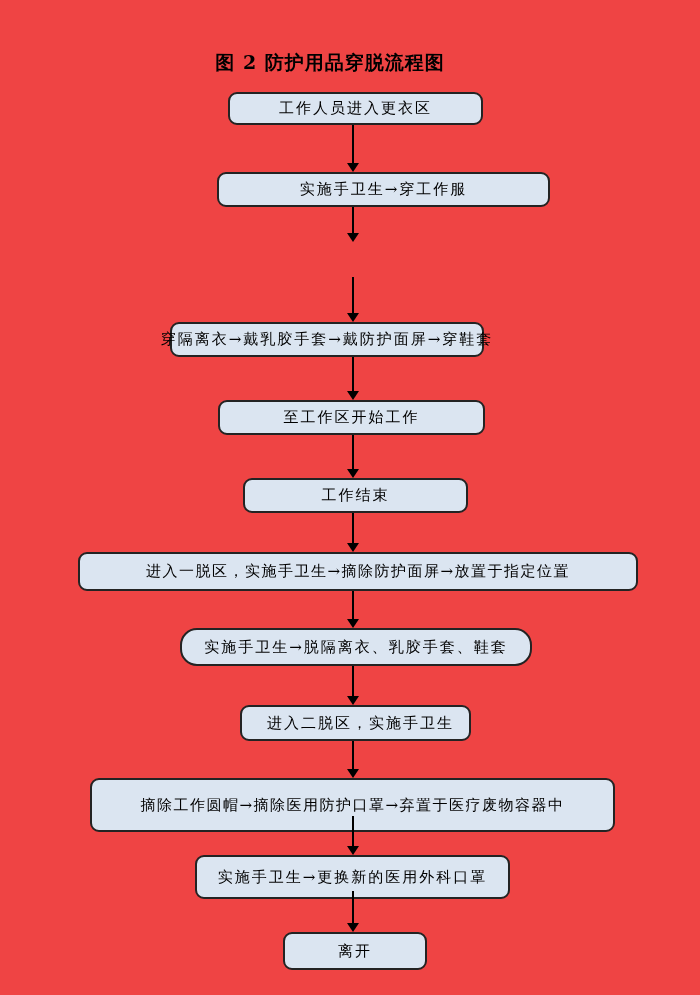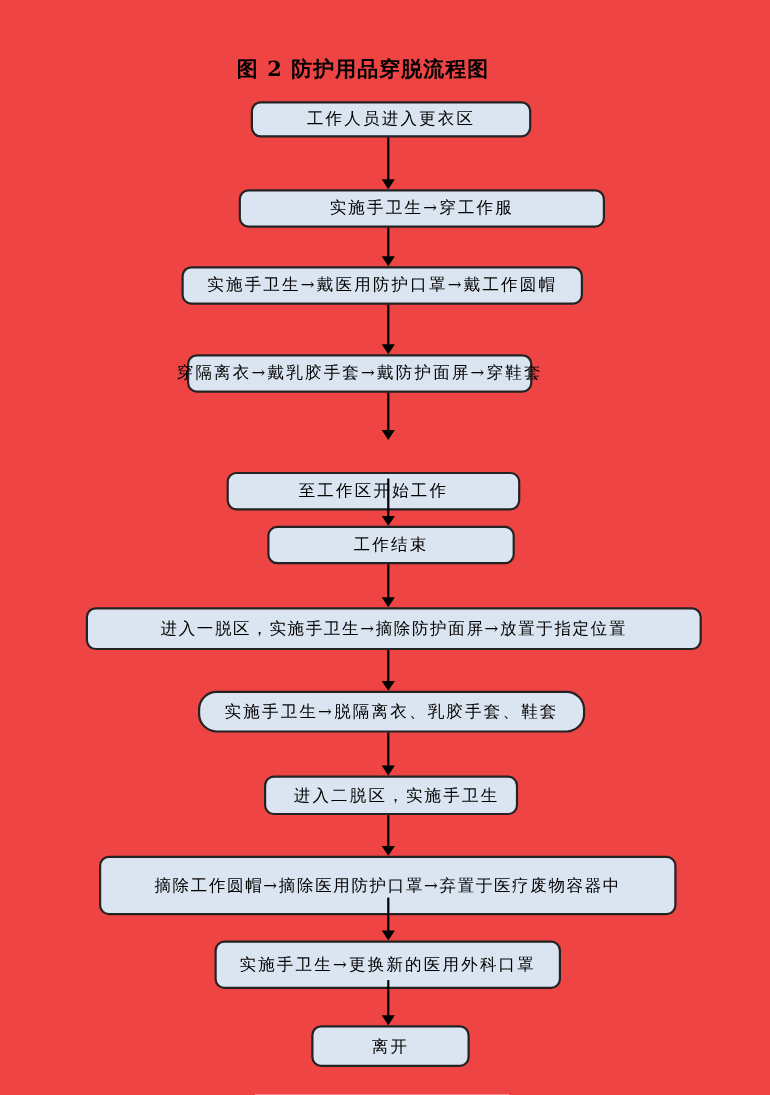--- a/index.html
+++ b/index.html
@@ -43,37 +43,34 @@
   </div>
 
   <div class="node" style="top:172px; left:185px; width:333px; height:35px;margin-left:32px;">
     <span>实施手卫生→穿工作服</span>
   </div>
   <div class="connector" style="top:207px; height:35px;">
     <div class="line"></div>
     <div class="head"></div>
   </div>
 
-  <div class="node" style="top:242px; left:165px; width:365px; height:35px;">
-    <span>实施手卫生→戴医用防护口罩→戴工作圆帽</span>
-  </div>
   <div class="connector" style="top:277px; height:45px;">
     <div class="line"></div>
     <div class="head"></div>
   </div>
 
   <div class="node" style="top:322px; left:170px; width:314px; height:35px;">
     <span>穿隔离衣→戴乳胶手套→戴防护面屏→穿鞋套</span>
   </div>
   <div class="connector" style="top:357px; height:43px;">
     <div class="line"></div>
     <div class="head"></div>
   </div>
 
-  <div class="node" style="top:400px; left:206px; width:267px; height:35px;margin-top:29px;">
+  <div class="node" style="top:400px; left:218px; width:267px; height:35px;">
     <span>至工作区开始工作</span>
   </div>
   <div class="connector" style="top:435px; height:43px;">
     <div class="line"></div>
     <div class="head"></div>
   </div>
 
   <div class="node" style="top:478px; left:243px; width:225px; height:35px;">
     <span>工作结束</span>
   </div>

